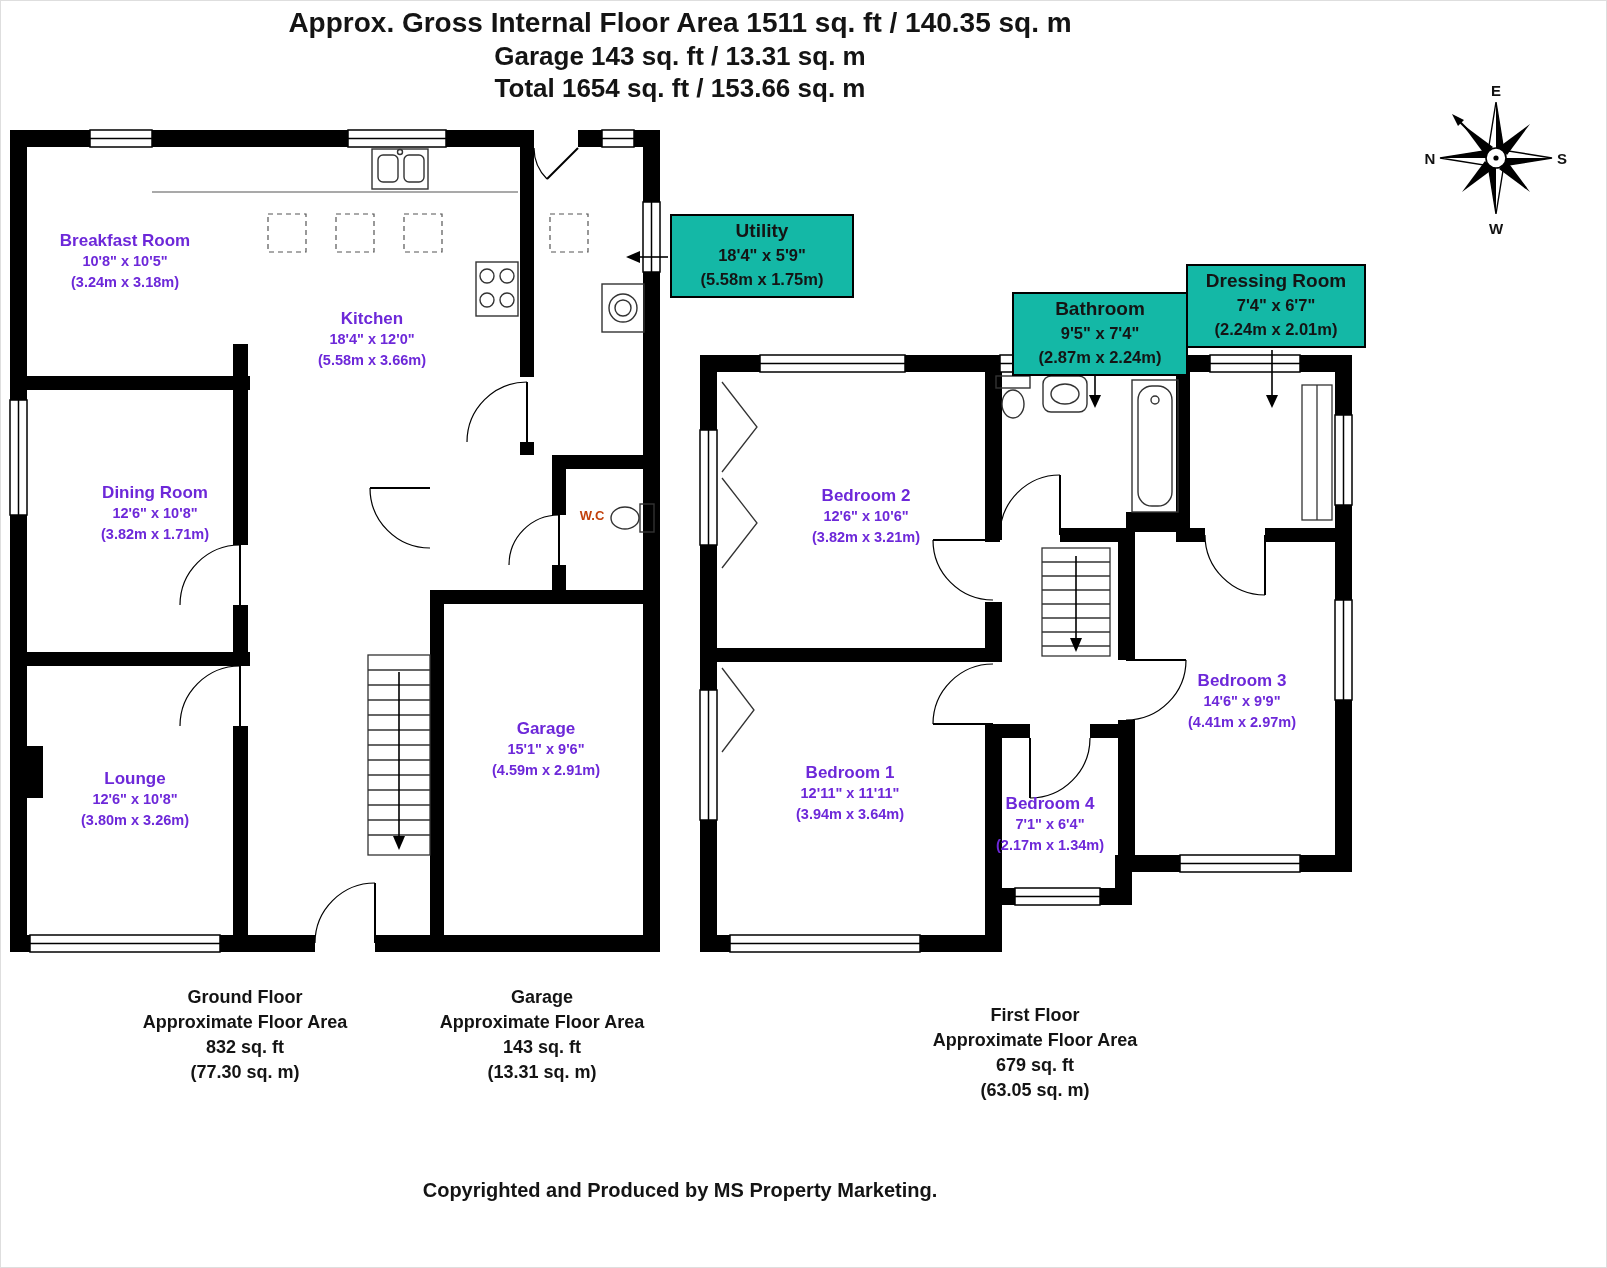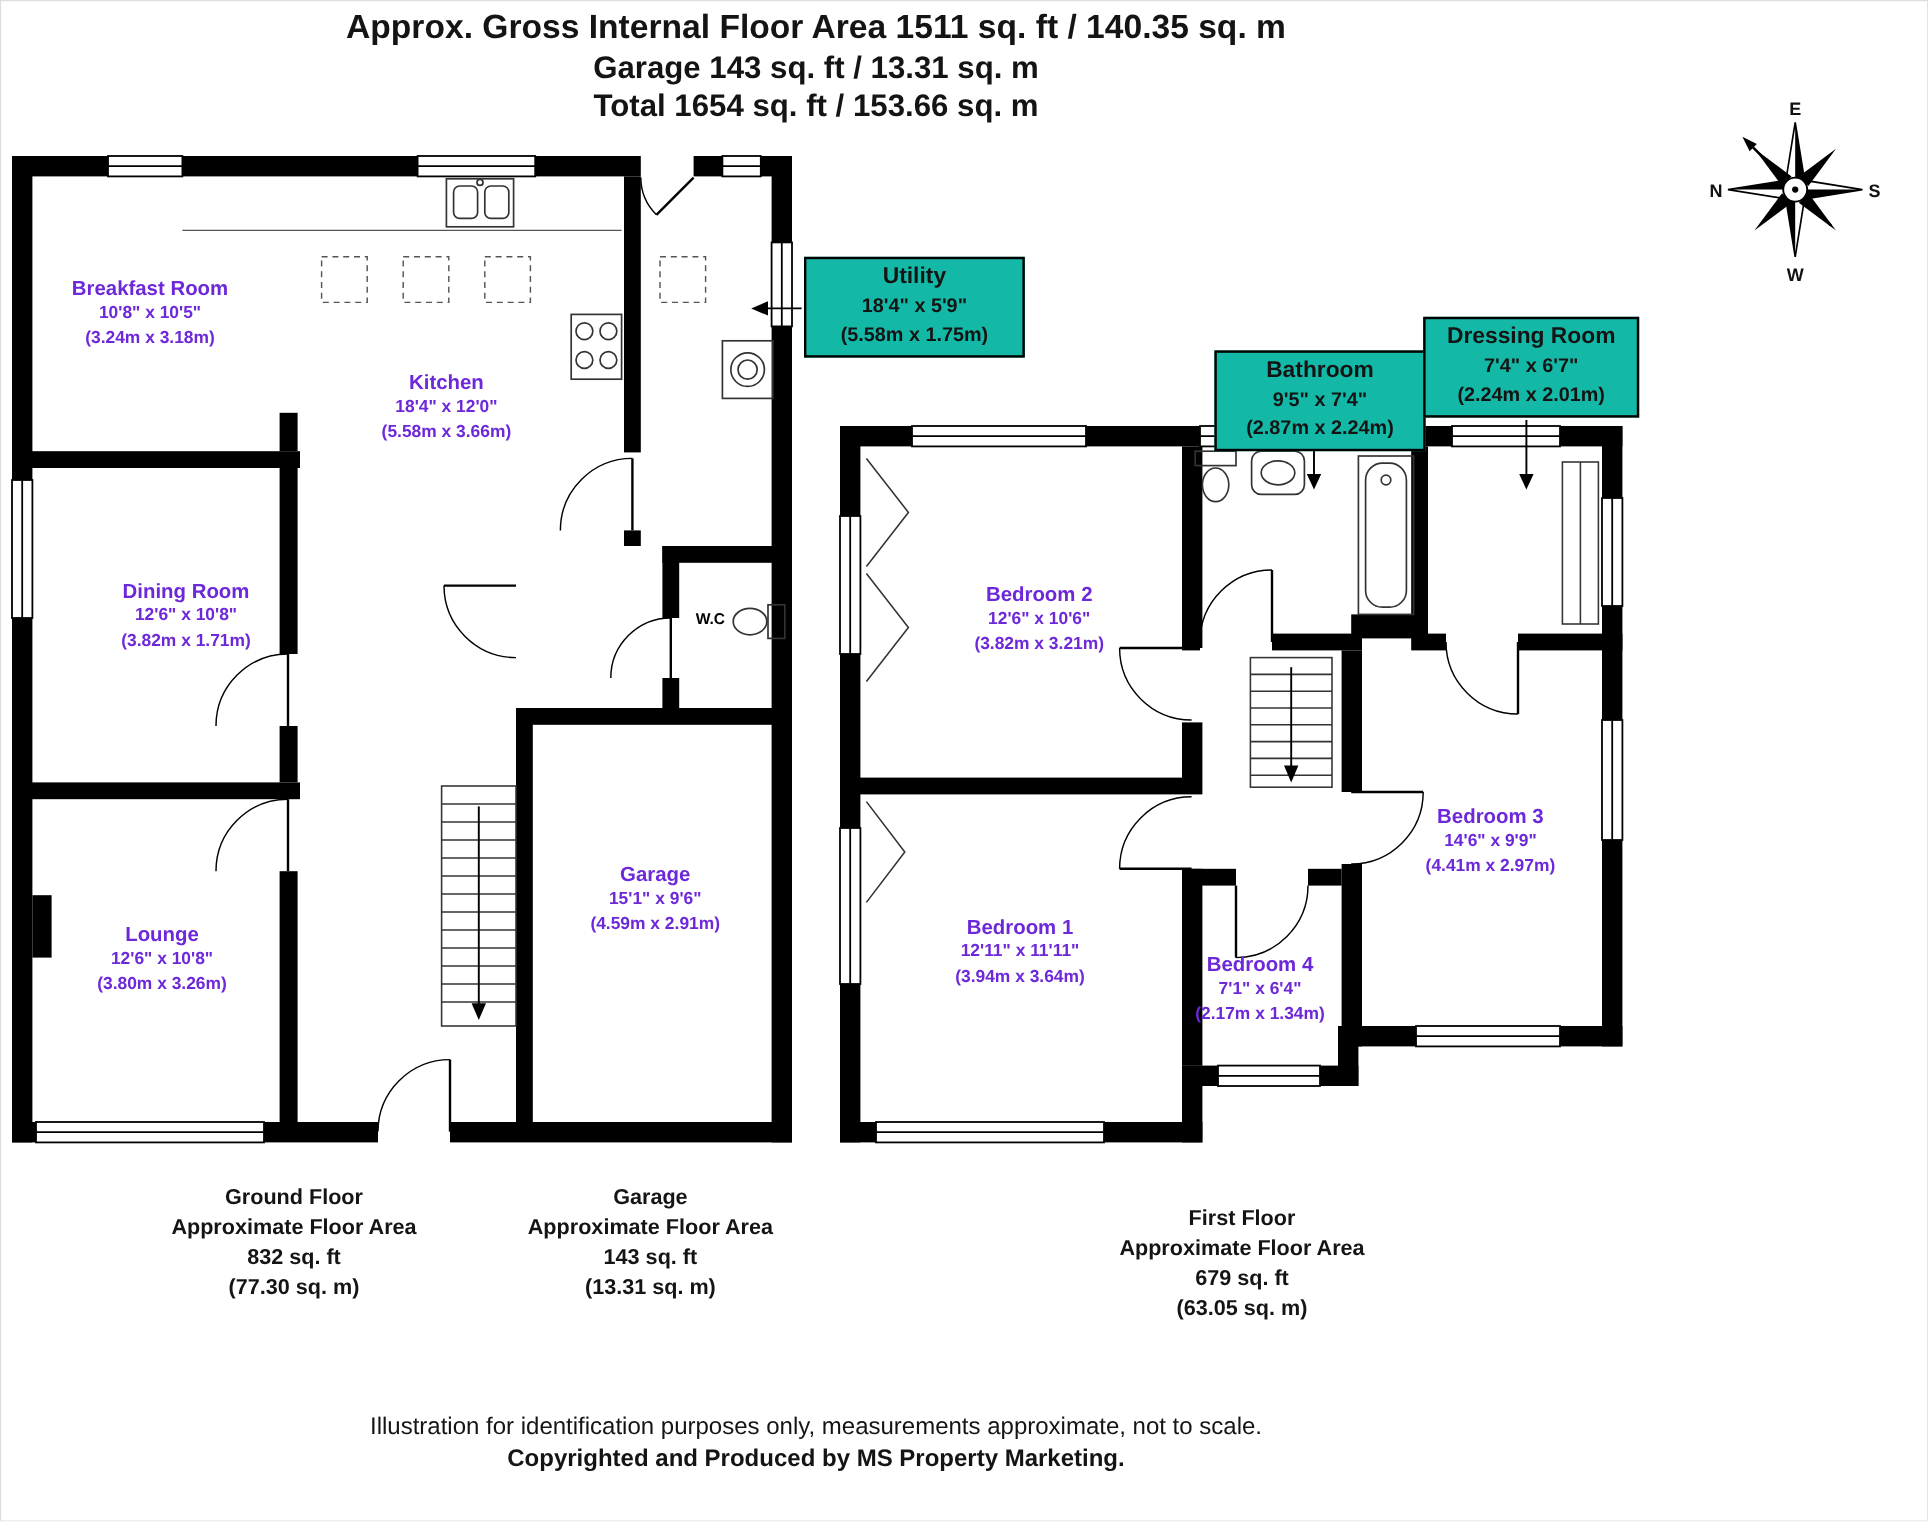--- a/index.html
+++ b/index.html
@@ -21,21 +21,21 @@
   .hdr .h3{font-size:26px;line-height:33px;}
   svg.plan{position:absolute;left:0;top:0;}
   .room-label{
     position:absolute;text-align:center;transform:translateX(-50%);
     color:#6d28d9;white-space:nowrap;line-height:21px;
   }
   .room-label .rname{font-weight:bold;font-size:17px;}
   .room-label .rdim{font-weight:bold;font-size:14.5px;}
   .wc-label{
     position:absolute;transform:translateX(-50%);
-    font-weight:bold;font-size:13px;color:#000000;
+    font-weight:bold;font-size:13px;color:#c2410c;
   }
   .boxed-label{
     position:absolute;border:2px solid #000;background:#14b8a6;
     text-align:center;padding:3px 6px 5px 6px;color:#141414;white-space:nowrap;
     line-height:24px;
   }
   .boxed-label .rname{font-weight:bold;font-size:19px;}
   .boxed-label .rdim{font-weight:bold;font-size:16.5px;}
   .area-label{
     position:absolute;text-align:center;transform:translateX(-50%);
@@ -476,17 +476,16 @@
   </div>
 
   <div class="area-label" style="left:1035px;top:1003px;">
     <div>First Floor</div>
     <div>Approximate Floor Area</div>
     <div>679 sq. ft</div>
     <div>(63.05 sq. m)</div>
   </div>
 
   <div class="disclaimer">
-    <div class="d1">Illustration for identification purposes only, measurements approximate, not to scale.</div>
     <div class="d2">Copyrighted  and Produced by MS Property Marketing.</div>
   </div>
 
 </div>
 
 </body></html>

